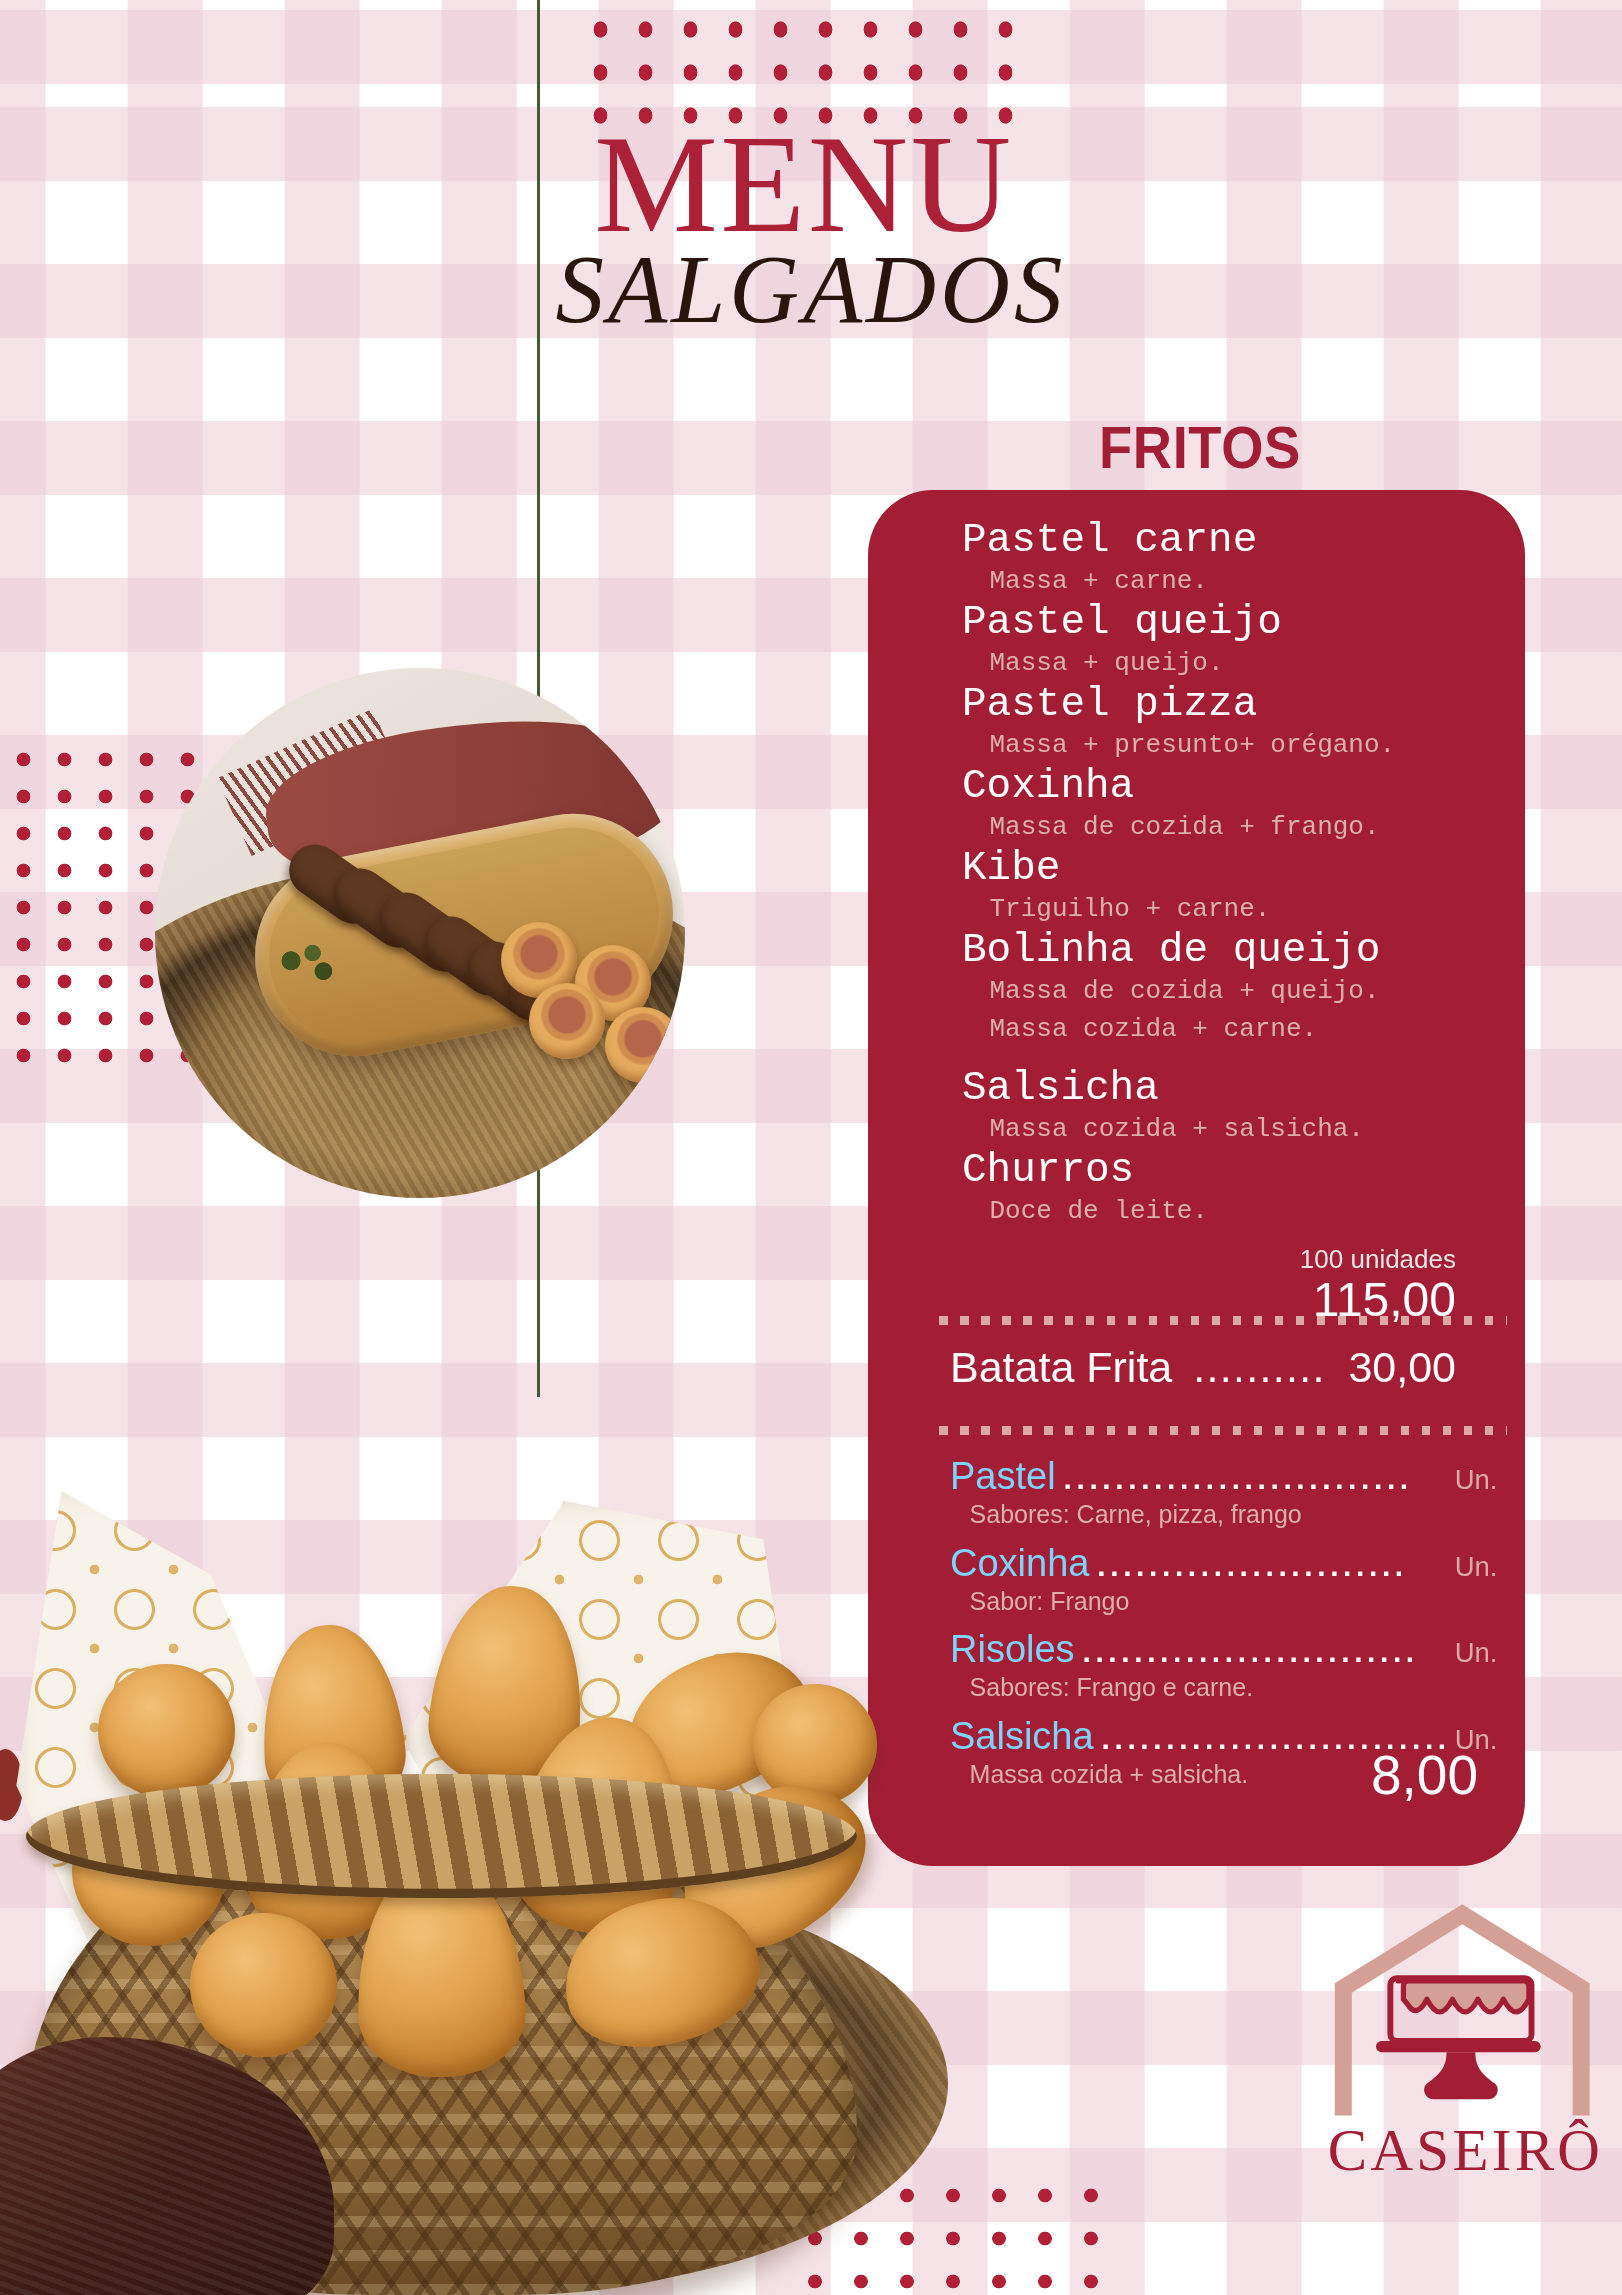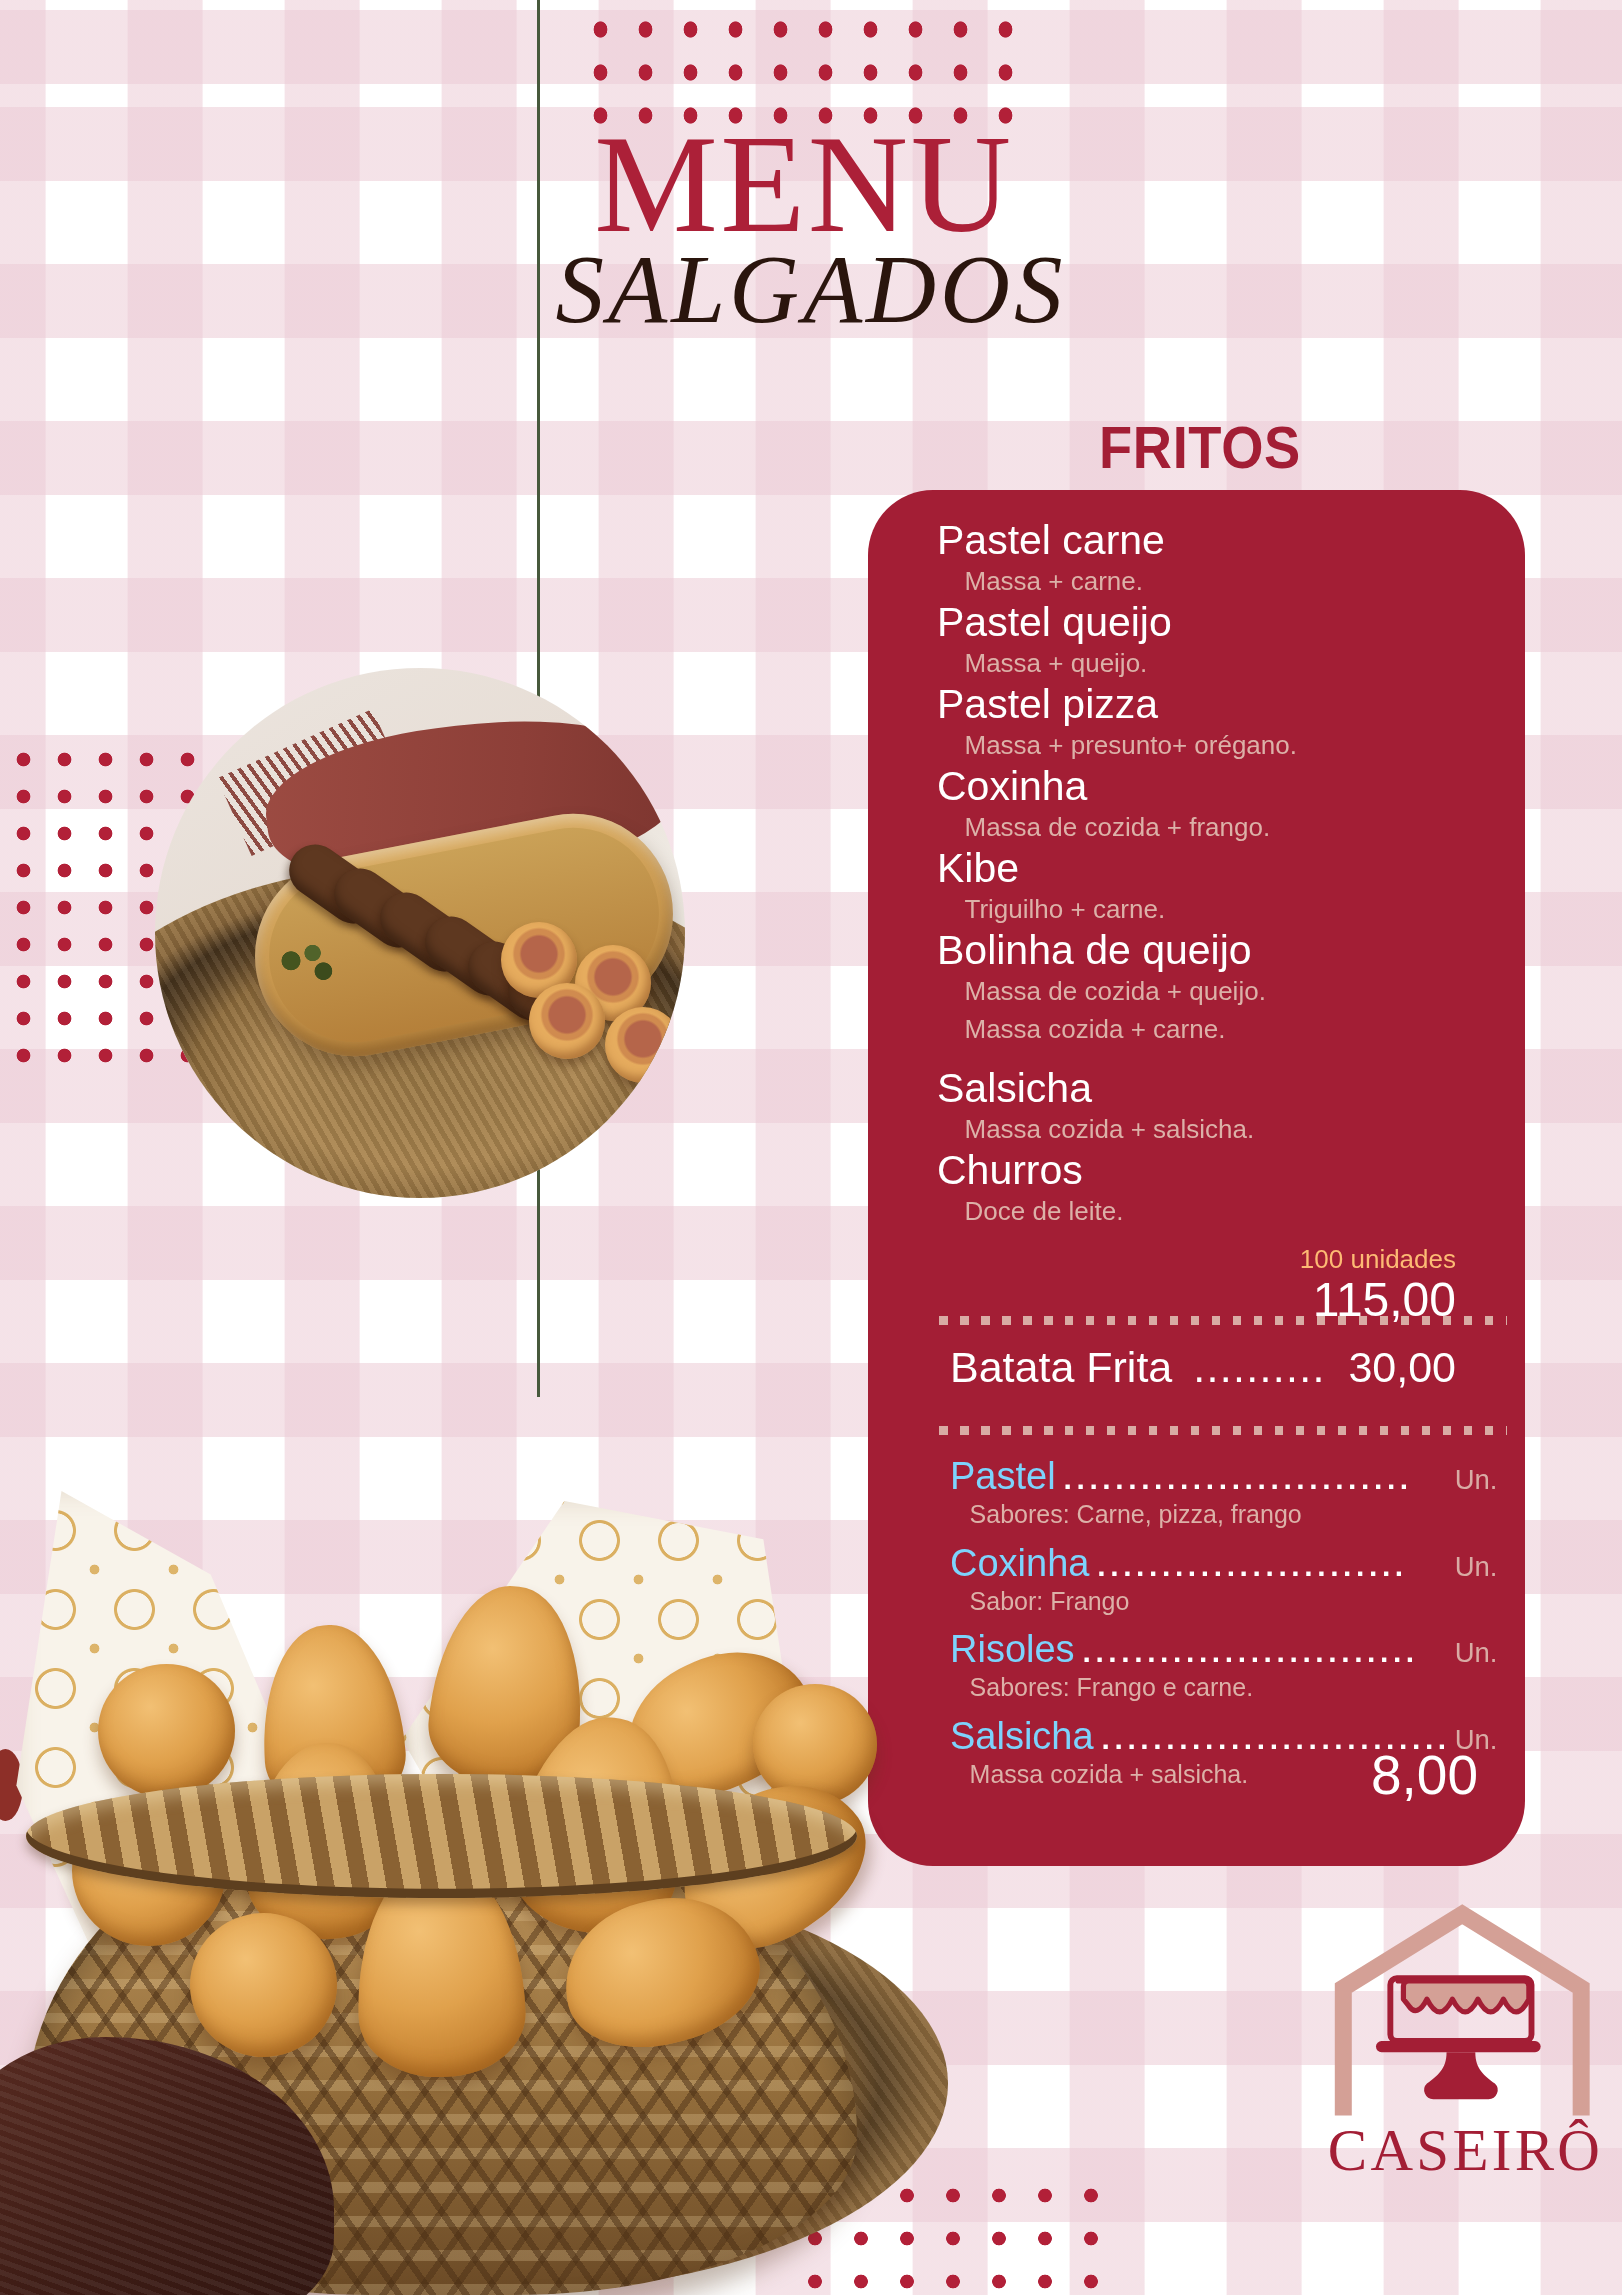--- a/index.html
+++ b/index.html
@@ -30,28 +30,28 @@
     letter-spacing:2.6px;color:#ac2038;}
   .subtitle{position:absolute;left:811px;top:241px;transform:translateX(-50%);margin:0;
     font-family:"Liberation Serif",serif;font-style:italic;font-weight:normal;font-size:97px;line-height:1;
     letter-spacing:3.9px;color:#2a150d;white-space:nowrap;}
   .fritos-heading{position:absolute;left:1099px;top:419px;
     font-size:59px;line-height:1;font-weight:bold;color:#a31e35;letter-spacing:0.7px;
     transform:scaleX(.92);transform-origin:left top;}
   
   .panel{position:absolute;left:868px;top:490px;width:657px;height:1376px;
     background:#a31e35;border-radius:65px;}
-  .fried-list{position:absolute;top:25px;left:69px;right:46px;}
+  .fried-list{position:absolute;top:25px;left:94px;right:46px;font-family:Liberation Mono, monospace;}
   .fried-item{margin:0;}
   .fried-item[data-index="6"]{margin-top:6.5px;}
   .fried-item[data-index="7"]{margin-top:18.3px;}
   .fried-name{font-size:41px;line-height:51px;color:#ffffff;}
   .fried-desc{font-size:26px;line-height:31px;color:#dcb1a8;padding-left:27.5px;}
   .bulk{position:absolute;top:754px;right:69px;text-align:right;}
-  .bulk-qty{font-size:26px;line-height:30px;color:#fdba74;}
+  .bulk-qty{font-size:26px;line-height:30px;color:#e5e5e5;}
   .bulk-price{font-size:48px;line-height:52px;color:#ffffff;}
   .pdivider{position:absolute;left:71px;right:18.3px;height:9.2px;
     background-image:repeating-linear-gradient(90deg,#d9aba4 0 8.5px,rgba(217,171,164,0) 8.5px 21px);}
   .pdivider-1{top:826px;}
   .pdivider-2{top:936px;}
   .batata{position:absolute;top:851px;left:82px;right:69px;display:flex;align-items:baseline;
     color:#ffffff;font-size:43px;line-height:52px;gap:21px;}
   .batata-leader{flex:1;min-width:0;overflow:hidden;white-space:nowrap;letter-spacing:1.3px;}
   .unit-list{position:absolute;top:963px;left:82px;right:27.5px;}
   .unit-item{margin-bottom:10.5px;}

